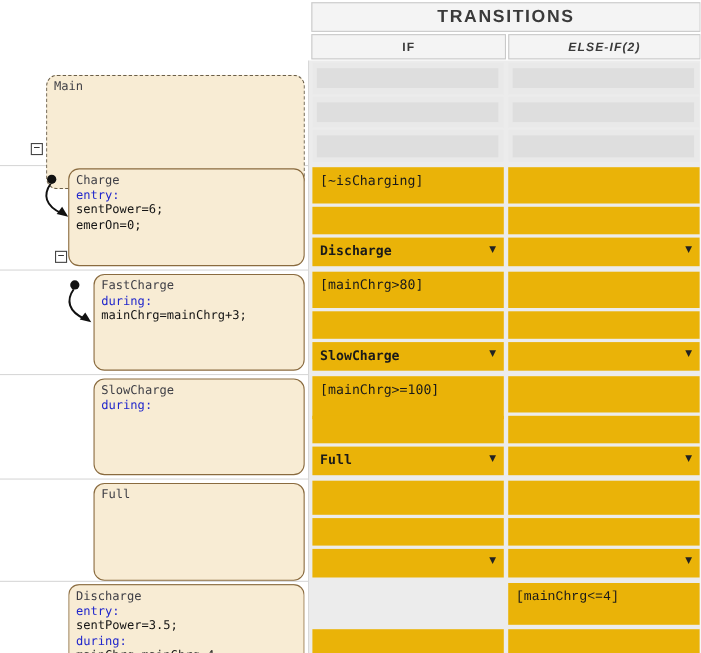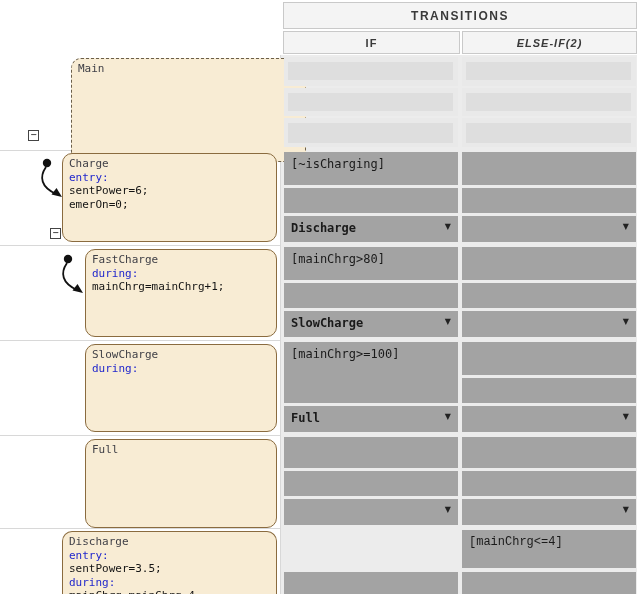--- a/index.html
+++ b/index.html
@@ -3,21 +3,21 @@
 <meta charset="utf-8">
 <style>
   * { margin:0; padding:0; box-sizing:border-box; }
   body { font-family:"Liberation Sans", sans-serif; background:#fff; }
   #canvas { position:relative; width:637px; height:594px; background:#fff; overflow:hidden; }
 
   
   .hdr { position:absolute; background:#f4f4f4; border:1px solid #c9c9c9;
          display:flex; align-items:center; justify-content:center;
          color:#3a3a3a; font-weight:bold; }
-  .hdr.big { font-size:12px; letter-spacing:1.5px; }
+  .hdr.big { font-size:16px; letter-spacing:1.5px; }
   .hdr.sub { font-size:11px; letter-spacing:1px; }
 
   
   #trans-panel { position:absolute; left:281px; top:55px; width:356px; height:539px; background:#ececec; }
 
   
   #states-lane { position:absolute; left:0; top:55px; width:281px; height:539px; background:#fff; border-right:1px solid #d8d8d8; }
   .row-sep { position:absolute; left:0; width:280px; height:1px; background:#d8d8d8; }
 
   
@@ -31,21 +31,21 @@
 
   
   .collapse { position:absolute; width:11px; height:11px; background:#fff; border:1px solid #444;
               font-size:10px; line-height:8px; text-align:center; color:#222; cursor:pointer;
               font-family:"DejaVu Sans Mono", monospace; }
 
   
   .def-arrow { position:absolute; }
 
   
-  .cell { position:absolute; background:#a3a3a3; font-family:"DejaVu Sans Mono", monospace;
+  .cell { position:absolute; background:#eab308; font-family:"DejaVu Sans Mono", monospace;
           font-size:12px; color:#1a1a1a; }
   .cell.cond { padding:5px 4px 0 7px; }
   .cell.gray { background:#e9e9e9; }
   .cell.gray .bar { position:absolute; left:4px; right:5px; top:5px; height:18px; background:#dedede; }
   .cell.dest { font-weight:bold; padding:5px 4px 0 7px; }
   .ddl { position:absolute; right:7px; top:6px; font-size:8px; color:#222; font-weight:normal;
          font-family:"DejaVu Sans", sans-serif; }
 </style>
 </head>
 <body>
@@ -58,42 +58,42 @@
 
   <div id="trans-panel"></div>
 
   <div id="states-lane"></div>
   <div class="row-sep" style="top:150px;"></div>
   <div class="row-sep" style="top:245px;"></div>
   <div class="row-sep" style="top:340px;"></div>
   <div class="row-sep" style="top:435px;"></div>
   <div class="row-sep" style="top:528px;"></div>
 
-  <div class="state dashed" style="left:42px; top:58px; width:235px; height:104px;margin-left:29px;">
+  <div class="state dashed" style="left:42px; top:68px; width:235px; height:104px;">
     <div class="title">Main</div>
   </div>
   <div class="collapse" style="left:28px; top:130px;">−</div>
 
   <div class="state" style="left:62px; top:153px; width:215px; height:89px;">
     <div class="title">Charge</div>
     <div class="kw">entry:</div>
     <div class="code">sentPower=6;</div>
     <div class="code">emerOn=0;</div>
   </div>
   <div class="collapse" style="left:50px; top:228px;">−</div>
   <svg class="def-arrow" style="left:32px; top:153px;" width="34" height="48" viewBox="0 0 34 48">
     <circle cx="15" cy="10" r="4.2" fill="#111"></circle>
     <path d="M 14,14 C 7,24 9,34 24,41" stroke="#111" stroke-width="1.8" fill="none"></path>
     <polygon points="30,44 19.5,41.5 24.5,35" fill="#111"></polygon>
   </svg>
 
   <div class="state" style="left:85px; top:249px; width:192px; height:88px;">
     <div class="title">FastCharge</div>
     <div class="kw">during:</div>
-    <div class="code">mainChrg=mainChrg+1;</div>
+    <div class="code">mainChrg=mainChrg+3;</div>
   </div>
   <svg class="def-arrow" style="left:53px; top:249px;" width="34" height="48" viewBox="0 0 34 48">
     <circle cx="15" cy="10" r="4.2" fill="#111"></circle>
     <path d="M 14,14 C 7,24 9,34 24,41" stroke="#111" stroke-width="1.8" fill="none"></path>
     <polygon points="30,44 19.5,41.5 24.5,35" fill="#111"></polygon>
   </svg>
 
   <div class="state" style="left:85px; top:344px; width:192px; height:88px;">
     <div class="title">SlowCharge</div>
     <div class="kw">during:</div>

